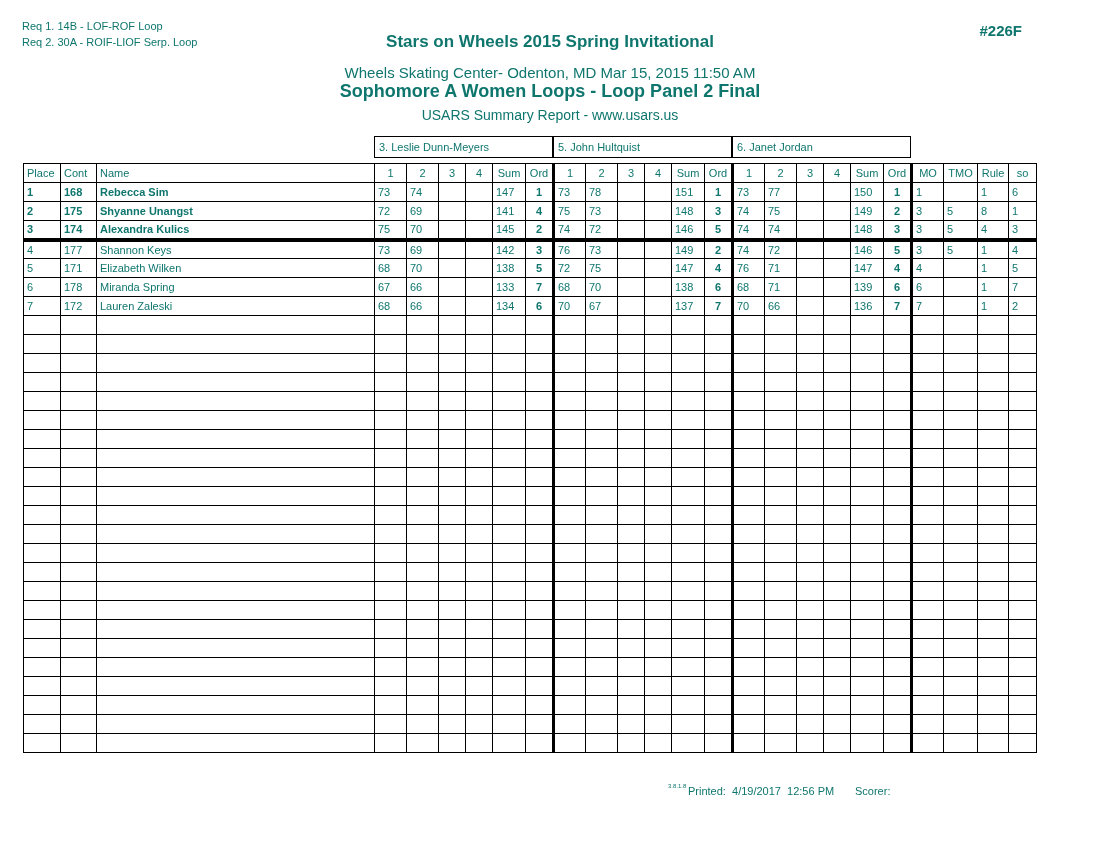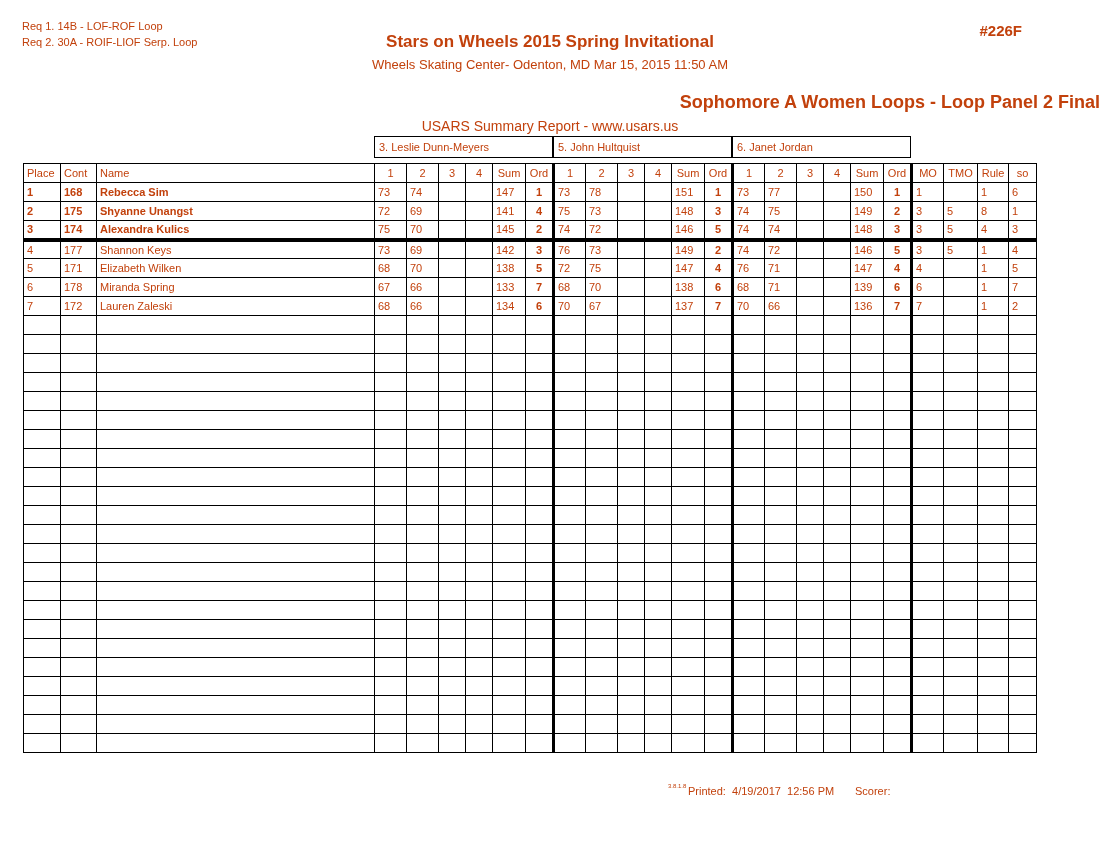--- a/index.html
+++ b/index.html
@@ -2,41 +2,41 @@
 <html><head>
 <meta charset="utf-8">
 <style>
   * { box-sizing: border-box; }
   html,body { margin:0; padding:0; background:#ffffff; }
   .page {
     position: relative;
     width: 1100px;
     height: 850px;
     background: #ffffff;
-    color: #c2410c;
+    color: #0f766e;
     font-family: "Liberation Sans", sans-serif;
     overflow: hidden;
     padding-left: 12px;
   }
   .req-block {
     position: absolute;
     left: 22px; top: 18px;
     font-size: 11px;
     line-height: 16px;
     white-space: pre;
   }
   .title-block {
     position: absolute;
     left: 0; top: 32px;
     width: 100%;
     text-align: center;
   }
   .title   { font-size: 17px; font-weight: bold; }
-  .venue   { font-size: 13px; margin-top: 5px; }
-  .event   { font-size: 18px; font-weight: bold; margin-top: 20px; text-align: right; }
+  .venue   { font-size: 15px; margin-top: 12px; }
+  .event   { font-size: 18px; font-weight: bold; margin-top: 0; }
   .report  { font-size: 14px; margin-top: 5px; }
   .evt-number {
     position: absolute;
     right: 78px; top: 22px;
     font-size: 15px; font-weight: bold;
   }
 
   .table-wrap { position: absolute; left: 23px; top: 136px; }
 
   .judge-row { display: flex; margin-left: 351px; margin-bottom: 5px; }

